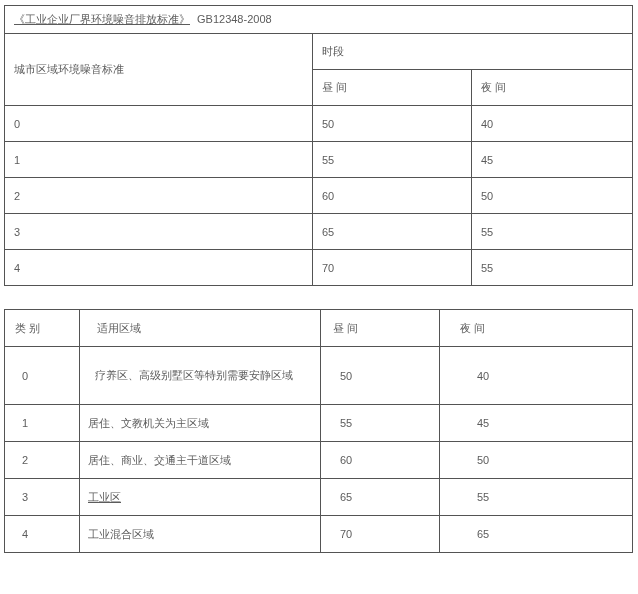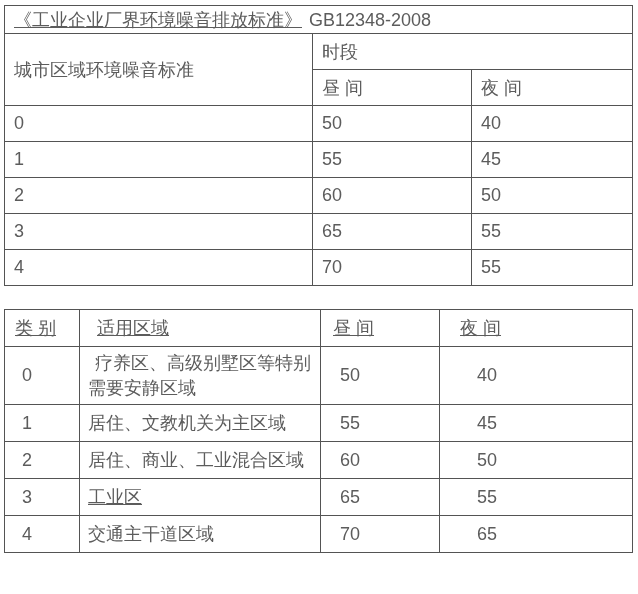--- a/index.html
+++ b/index.html
@@ -12,40 +12,40 @@
     width: 638px;
     height: 594px;
     box-sizing: border-box;
     padding: 5px 6px 4px 4px;
     background: #ffffff;
   }
   table {
     border-collapse: collapse;
     table-layout: fixed;
     width: 628px;
-    font-size: 18px;
+    font-size: 11px;
     color: #5c5c5c;
   }
   td {
     border: 1px solid #545454;
     vertical-align: middle;
     padding: 0 0 0 9px;
     overflow: hidden;
     white-space: nowrap;
   }
   .gap { height: 23px; }
 
   
   .t1 .title-row td { height: 27px; }
   .t1 .hdr-row td   { height: 35px; }
   .t1 .data-row td  { height: 35px; }
 
   
   .t2 .title-row td { height: 30px; }
-  .t2 .hdr-row td   { height: 36px; text-decoration: underline; }
+  .t2 .hdr-row td   { height: 36px; }
   .t2 .data-row td  { height: 36px; }
   .t2 .tall-row td  { height: 57px; }
   .t2 td.cat        { padding-left: 17px; }
   .t2 td.cat-h      { padding-left: 10px; }
   .t2 td.area       { padding-left: 8px; white-space: normal; line-height: 25px; }
   .t2 td.area-h     { padding-left: 17px; }
   .t2 td.day        { padding-left: 19px; }
   .t2 td.day-h      { padding-left: 12px; }
   .t2 td.night      { padding-left: 37px; }
   .t2 td.night-h    { padding-left: 20px; }
@@ -134,32 +134,32 @@
       <td class="night">40</td>
     </tr>
     <tr class="data-row">
       <td class="cat">1</td>
       <td class="area">居住、文教机关为主区域</td>
       <td class="day">55</td>
       <td class="night">45</td>
     </tr>
     <tr class="data-row">
       <td class="cat">2</td>
-      <td class="area">居住、商业、工业混合区域</td>
+      <td class="area">居住、商业、交通主干道区域</td>
       <td class="day">60</td>
       <td class="night">50</td>
     </tr>
     <tr class="data-row">
       <td class="cat">3</td>
       <td class="area"><span class="link">工业区</span></td>
       <td class="day">65</td>
       <td class="night">55</td>
     </tr>
     <tr class="data-row">
       <td class="cat">4</td>
-      <td class="area">交通主干道区域</td>
+      <td class="area">工业混合区域</td>
       <td class="day">70</td>
       <td class="night">65</td>
     </tr>
   </tbody>
     </table>
 
 </div>
 
 </body></html>

